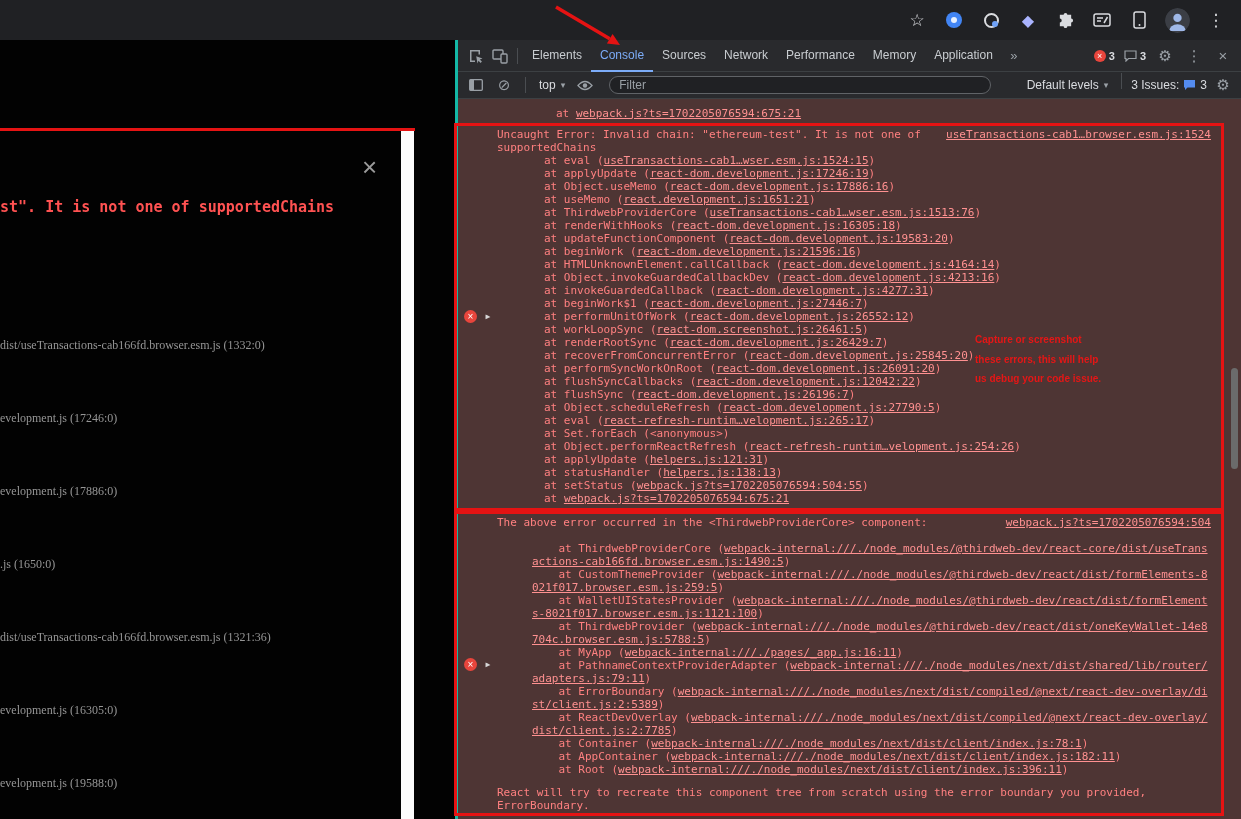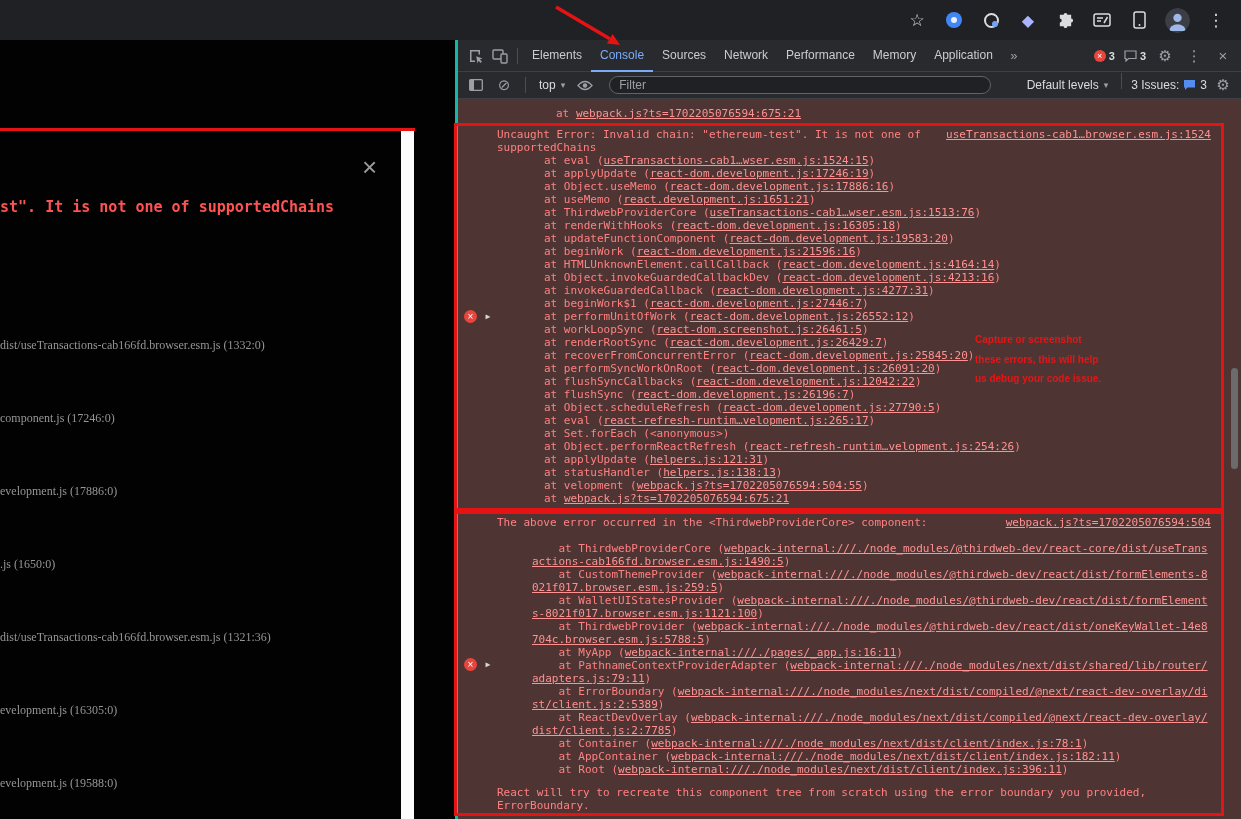--- a/index.html
+++ b/index.html
@@ -126,21 +126,21 @@
     </span>
     <span class="tb-ico">⋮</span>
   </div>
 
   <div class="page">
     <div class="overlay-topline"></div>
     <button class="overlay-close">×</button>
     <div class="overlay-msg">st". It is not one of supportedChains</div>
     <div class="frames">
         <div class="frame">dist/useTransactions-cab166fd.browser.esm.js (1332:0)</div>
-        <div class="frame">component.js (17246:0)</div>
+        <div class="frame">evelopment.js (17246:0)</div>
         <div class="frame">evelopment.js (17886:0)</div>
         <div class="frame">.js (1650:0)</div>
         <div class="frame">dist/useTransactions-cab166fd.browser.esm.js (1321:36)</div>
         <div class="frame">evelopment.js (16305:0)</div>
         <div class="frame">evelopment.js (19588:0)</div>
       </div>
     <div class="overlay-scrollbar"></div>
   </div>
 
   <div class="devtools">
@@ -256,21 +256,21 @@
               <div class="sline"><span>at recoverFromConcurrentError (</span><span class="clink">react-dom.development.js:25845:20</span><span>)</span></div>
               <div class="sline"><span>at performSyncWorkOnRoot (</span><span class="clink">react-dom.development.js:26091:20</span><span>)</span></div>
               <div class="sline"><span>at flushSyncCallbacks (</span><span class="clink">react-dom.development.js:12042:22</span><span>)</span></div>
               <div class="sline"><span>at flushSync (</span><span class="clink">react-dom.development.js:26196:7</span><span>)</span></div>
               <div class="sline"><span>at Object.scheduleRefresh (</span><span class="clink">react-dom.development.js:27790:5</span><span>)</span></div>
               <div class="sline"><span>at eval (</span><span class="clink">react-refresh-runtim…velopment.js:265:17</span><span>)</span></div>
               <div class="sline"><span>at Set.forEach (&lt;anonymous&gt;)</span></div>
               <div class="sline"><span>at Object.performReactRefresh (</span><span class="clink">react-refresh-runtim…velopment.js:254:26</span><span>)</span></div>
               <div class="sline"><span>at applyUpdate (</span><span class="clink">helpers.js:121:31</span><span>)</span></div>
               <div class="sline"><span>at statusHandler (</span><span class="clink">helpers.js:138:13</span><span>)</span></div>
-              <div class="sline"><span>at velopment (</span><span class="clink">webpack.js?ts=1702205076594:504:55</span><span>)</span></div>
+              <div class="sline"><span>at setStatus (</span><span class="clink">webpack.js?ts=1702205076594:504:55</span><span>)</span></div>
               <div class="sline"><span>at </span><span class="clink">webpack.js?ts=1702205076594:675:21</span></div>
             </div>
         </div>
       </div>
 
       <div class="crow last">
         <span class="err-badge">×</span>
         <span class="caret">▶</span>
         <div class="cmsg">
           <span class="src-link clink">webpack.js?ts=1702205076594:504</span>

